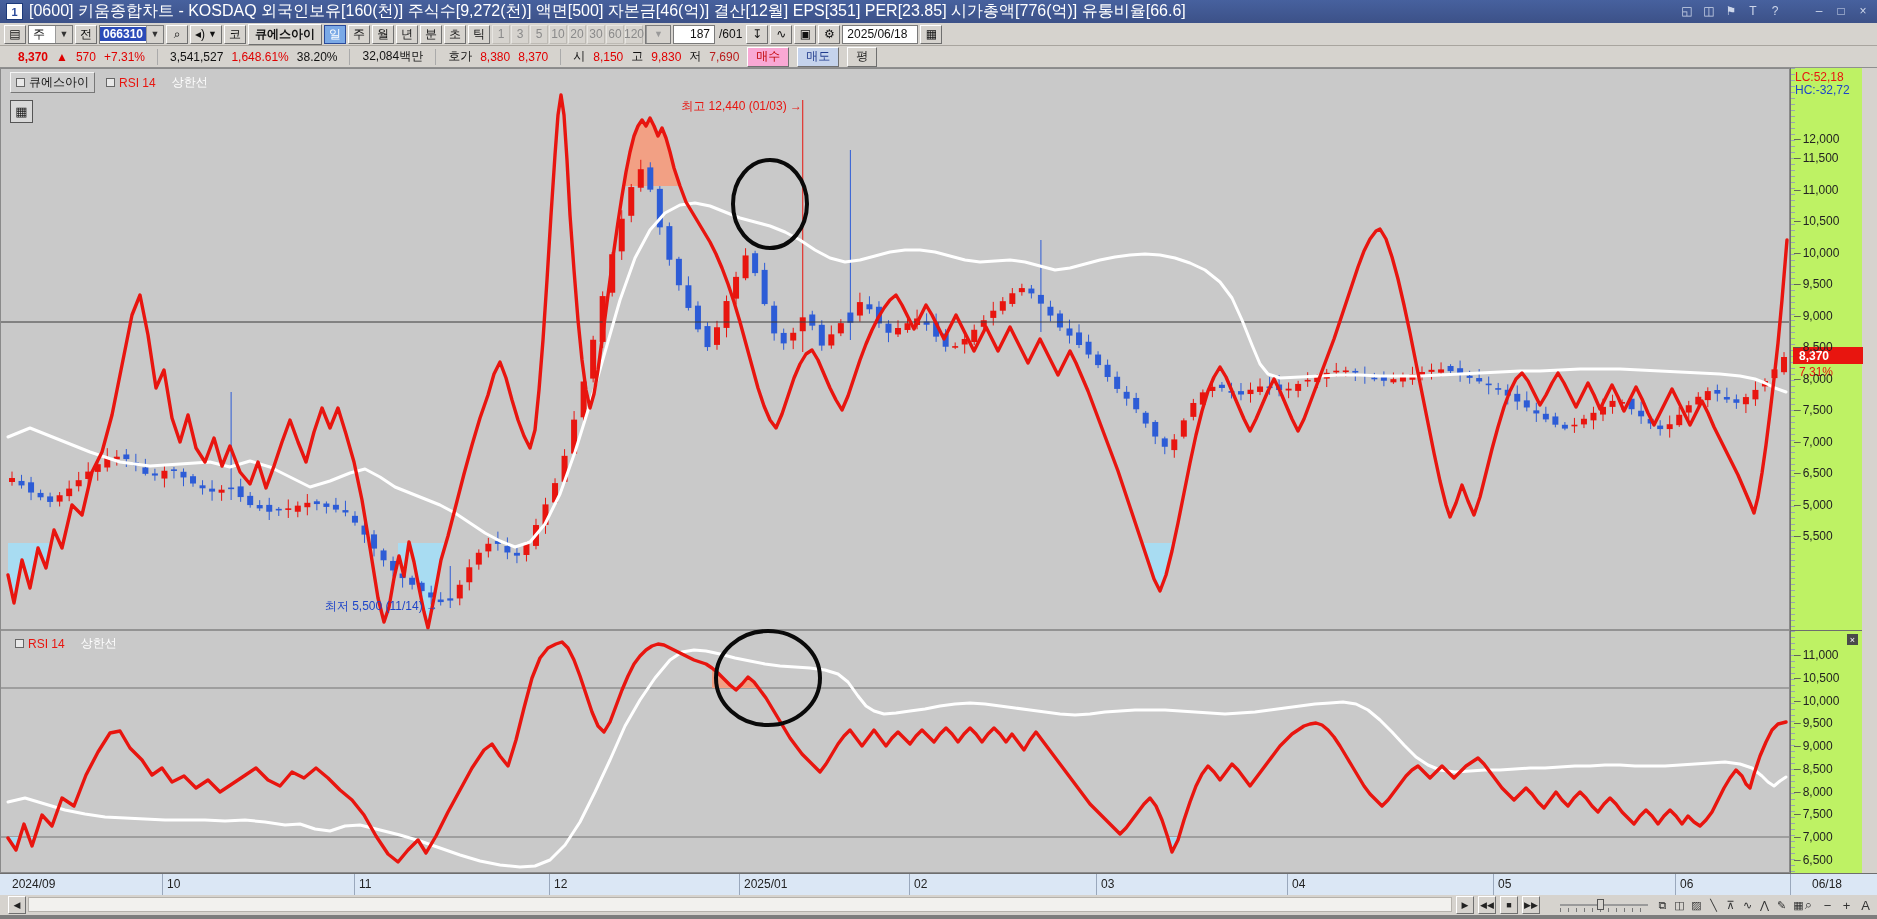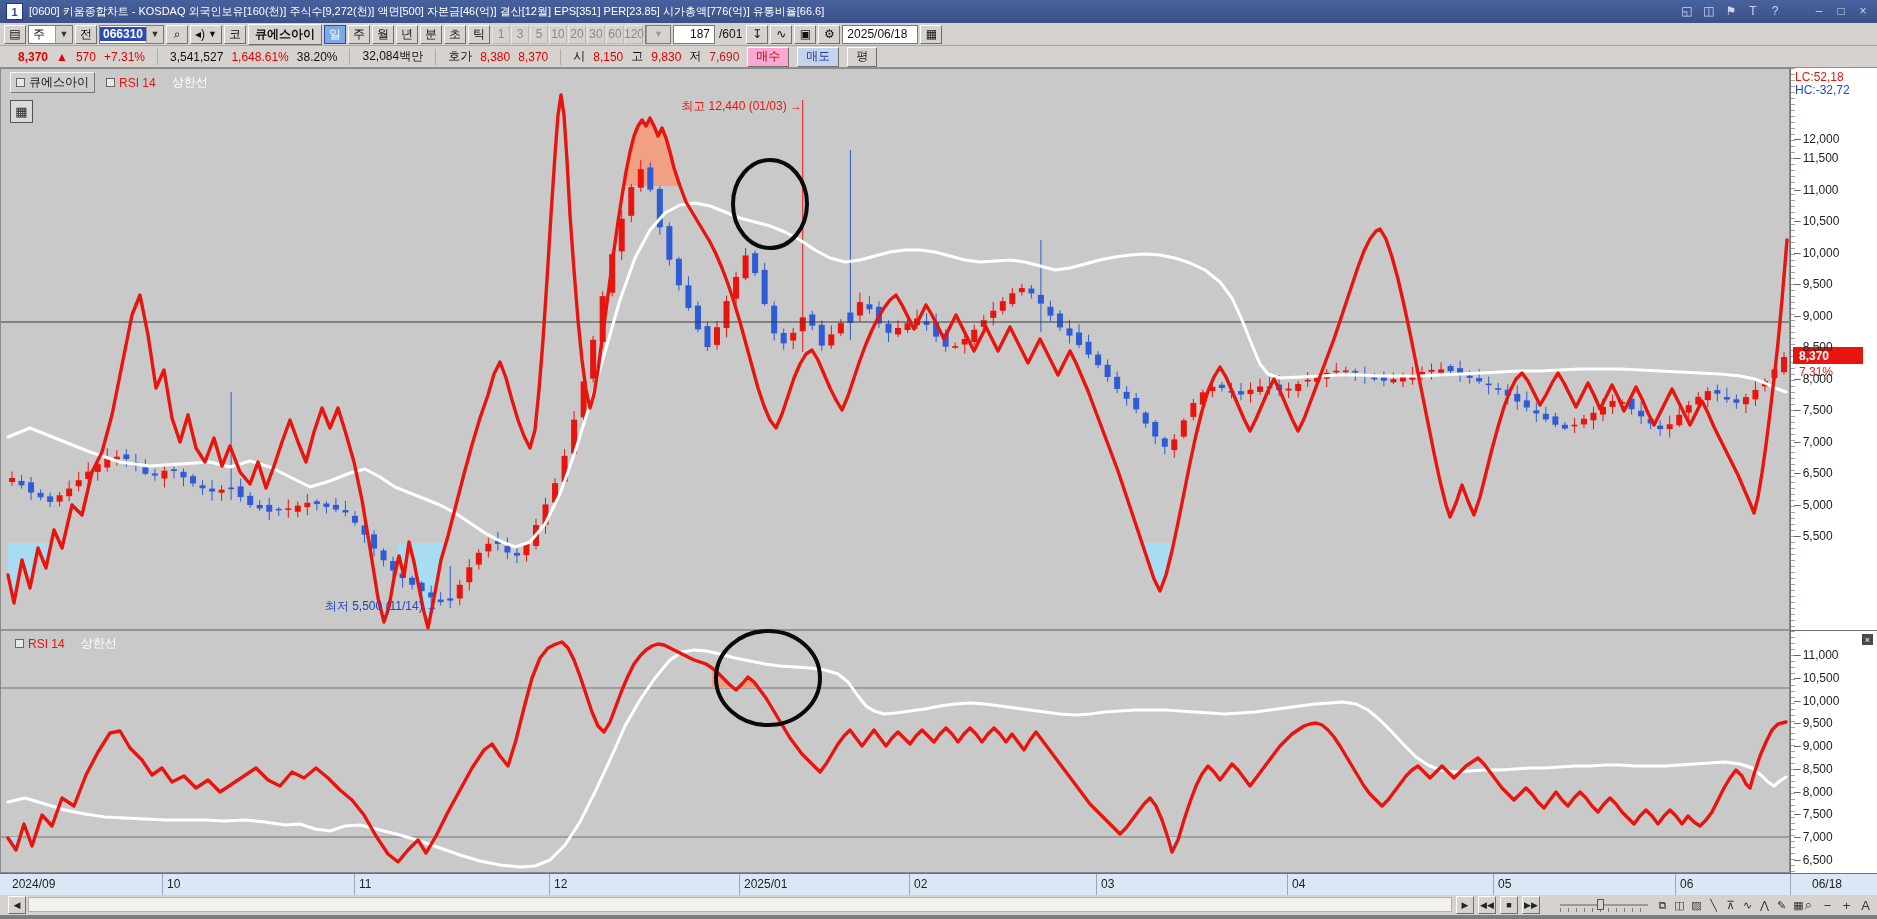--- a/index.html
+++ b/index.html
@@ -3,21 +3,21 @@
 <meta charset="utf-8">
 <style>
   html,body{margin:0;padding:0;background:#888;}
   #app{position:relative;width:1877px;height:919px;background:#d6d3ce;overflow:hidden;
        font-family:"Liberation Sans",sans-serif;font-size:12px;color:#111;}
   
   .titlebar{position:absolute;left:0;top:0;width:1877px;height:23px;background:linear-gradient(#47619e,#3c5188);
             color:#fff;display:flex;align-items:center;padding:0 6px;box-sizing:border-box;}
   .app-icon{width:15px;height:15px;background:#fff;color:#2a4a9a;border:1px solid #1d3a7a;font-size:11px;font-weight:bold;
             display:inline-flex;align-items:center;justify-content:center;margin-right:6px;}
-  .title-text{white-space:nowrap;font-size:11px;letter-spacing:0;}
+  .title-text{white-space:nowrap;font-size:16px;letter-spacing:0;}
   .win-icons{position:absolute;right:6px;top:3px;display:flex;gap:6px;color:#cdd6ea;font-size:12px;}
   .win-icons span{width:16px;height:16px;display:inline-flex;align-items:center;justify-content:center;cursor:default;}
   .win-sep{width:4px;}
   
   .toolbar{position:absolute;left:0;top:23px;width:1877px;height:23px;background:#d6d3ce;border-bottom:1px solid #a8a49e;
            display:flex;align-items:center;gap:2px;padding:1px 4px;box-sizing:border-box;}
   .tb{height:19px;box-sizing:border-box;display:inline-flex;align-items:center;justify-content:center;
       background:#d6d3ce;border:1px solid;border-color:#fff #6f6f6f #6f6f6f #fff;padding:0 4px;font-size:12px;}
   .tb.icon{width:22px;padding:0;}
   .combo{height:19px;box-sizing:border-box;background:#fff;border:1px solid #7a7a7a;display:inline-flex;align-items:center;}
@@ -45,21 +45,21 @@
   
   .chart-area{position:absolute;left:0;top:68px;width:1877px;height:827px;background:#d6d3ce;}
   #chart-svg{position:absolute;left:0;top:0;}
   .legend{position:absolute;display:flex;align-items:center;gap:6px;font-size:12px;}
   .chip{display:inline-flex;align-items:center;gap:4px;padding:1px 5px;}
   .chip.boxed{border:1px solid;border-color:#f4f4f4 #777 #777 #f4f4f4;background:#cfcfcf;}
   .csq{width:7px;height:7px;border:1px solid #666;background:#e8e8e8;display:inline-block;}
   .grid-btn{position:absolute;left:10px;top:32px;width:21px;height:21px;background:#d9d9d9;border:1px solid #555;
             display:flex;align-items:center;justify-content:center;font-size:13px;color:#222;}
   
-  .axis{position:absolute;left:1790px;width:87px;background:#ffffff;border-left:1px solid #6e6e6e;box-sizing:border-box;font-size:12px;color:#222;}
+  .axis{position:absolute;left:1790px;width:72px;background:#bef264;border-left:1px solid #6e6e6e;box-sizing:border-box;font-size:12px;color:#222;}
   .axis .minor{position:absolute;left:0;top:0;bottom:0;width:4px;
      background:repeating-linear-gradient(180deg,#9aa4b2 0,#9aa4b2 1px,transparent 1px,transparent 6px);}
   .tick{position:absolute;left:3px;white-space:nowrap;}
   .tick::before{content:"–";margin-right:2px;color:#555;}
   .lc{position:absolute;left:4px;color:#e8150f;}
   .hc{position:absolute;left:4px;color:#1f45c8;}
   .pricebox{position:absolute;left:2px;width:70px;height:17px;background:#e8150f;color:#fff;font-weight:bold;
             display:flex;align-items:center;padding-left:6px;box-sizing:border-box;}
   .pricepct{position:absolute;left:8px;color:#e8150f;}
   .ax-close{position:absolute;right:4px;width:11px;height:11px;background:#4a4a4a;color:#fff;font-size:9px;

